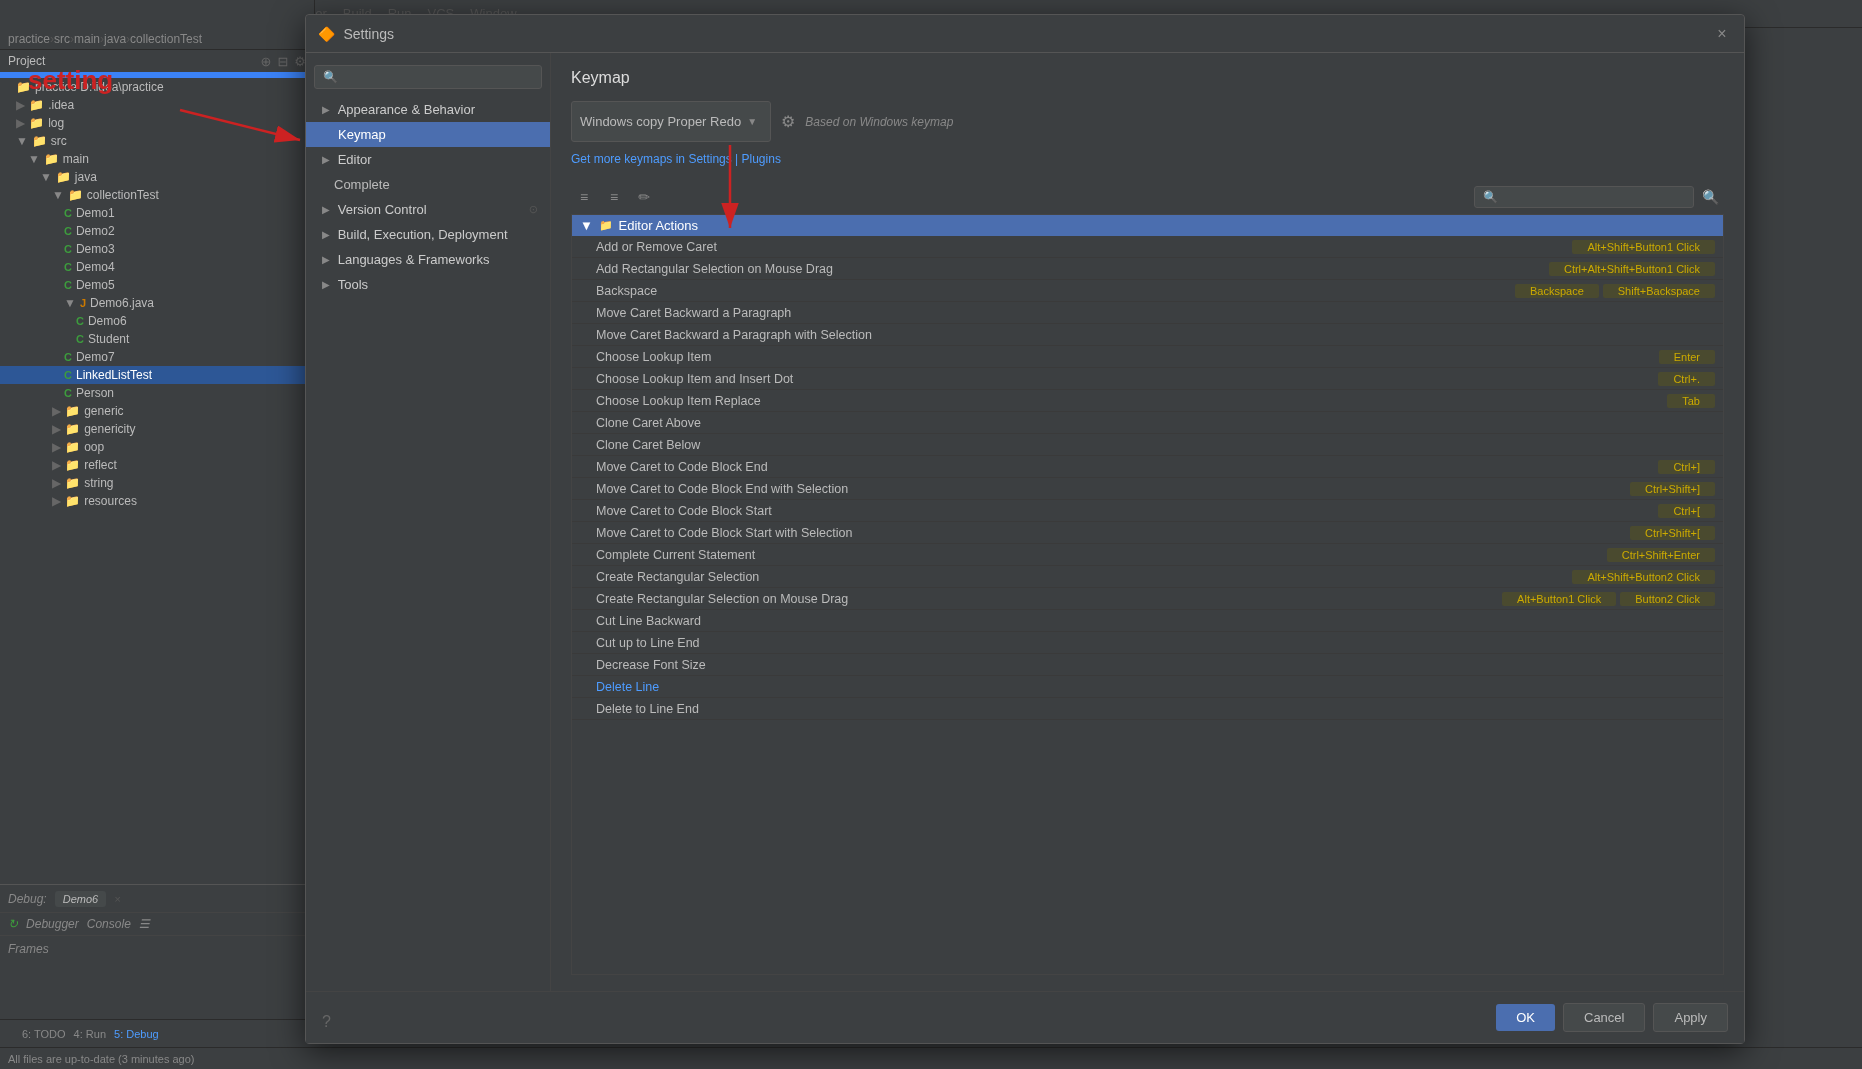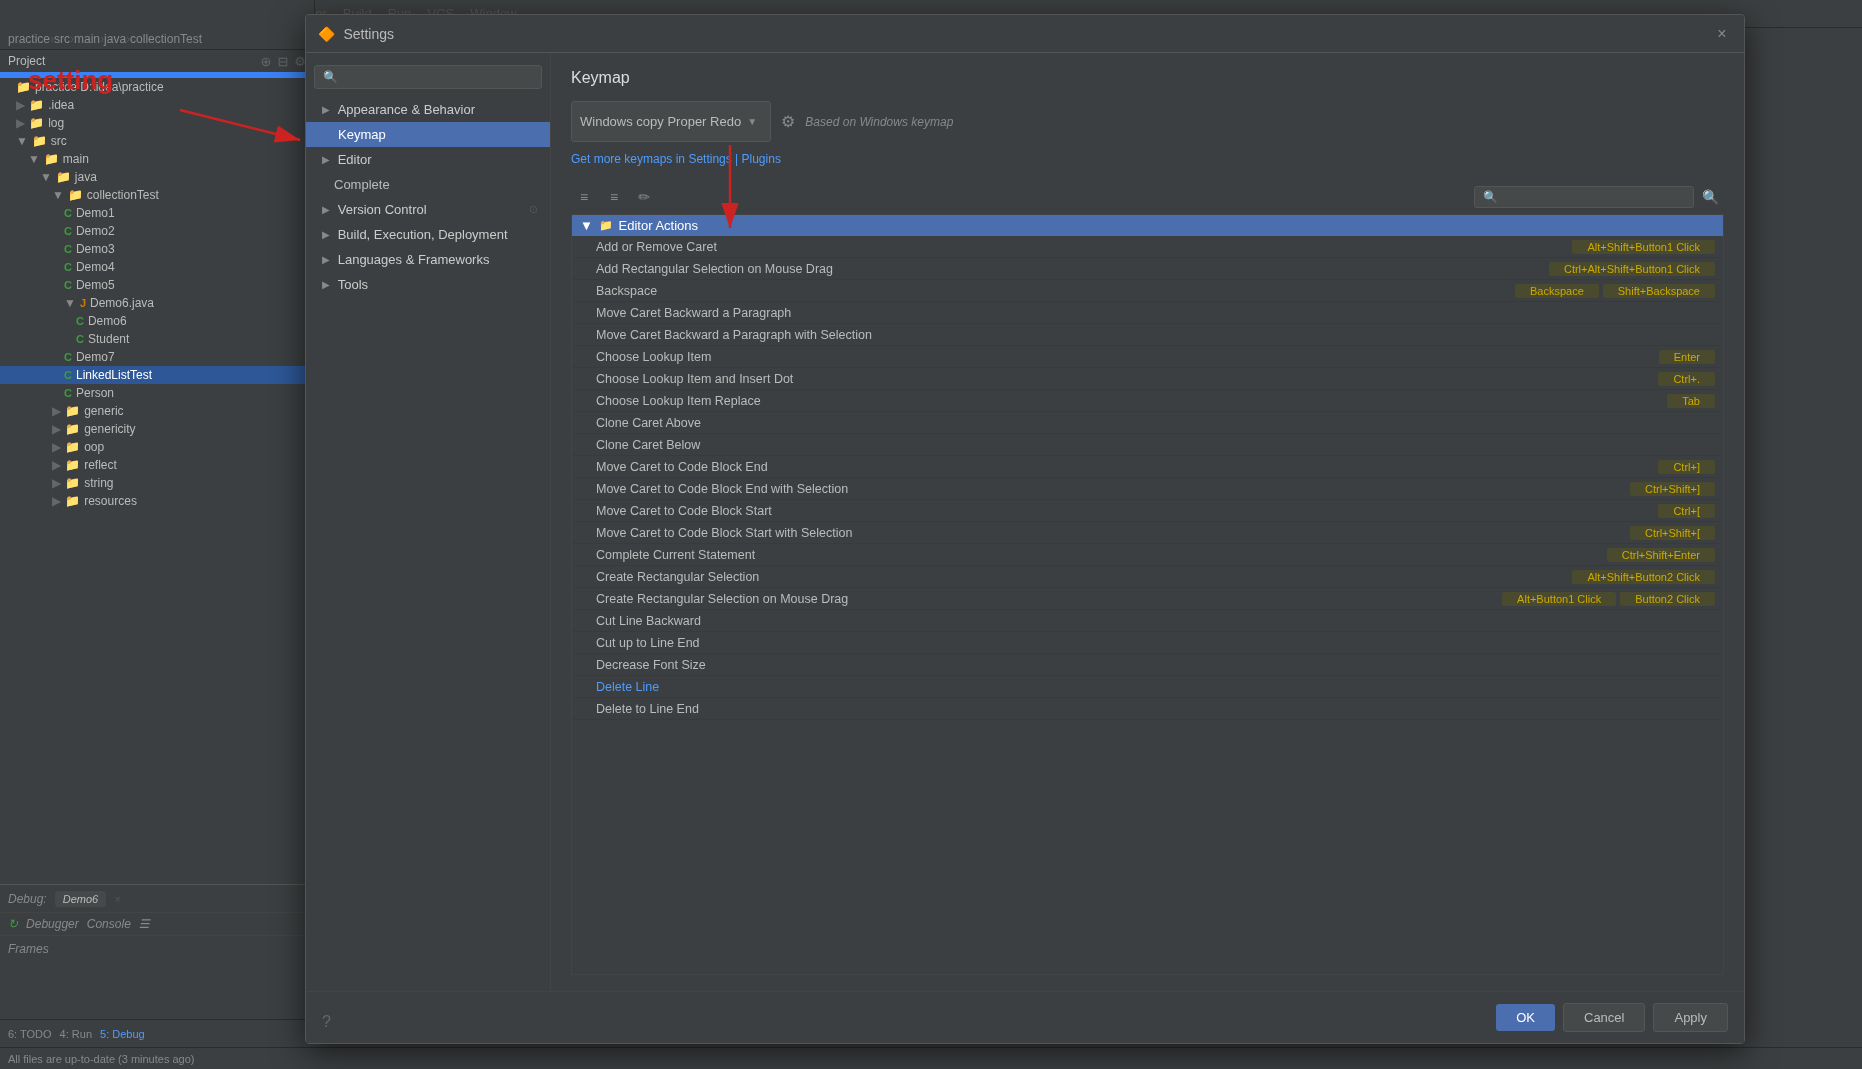--- a/index.html
+++ b/index.html
@@ -567,21 +567,21 @@
     <div style="display:flex;align-items:center;gap:8px;padding:4px 8px;border-bottom:1px solid #444;">
       <span style="color:#3d9c3d;font-size:12px;cursor:pointer;">↻</span>
       <span style="color:#888;font-size:12px;cursor:pointer;">Debugger</span>
       <span style="color:#888;font-size:12px;cursor:pointer;">Console</span>
       <span style="color:#888;font-size:12px;cursor:pointer;">☰</span>
     </div>
     <div style="padding:6px 8px;font-size:12px;color:#888;">Frames</div>
   </div>
 </div>
 
-<div style="position:absolute;bottom:22px;left:0;width:315px;height:28px;background:#3c3f41;border-top:1px solid #2b2b2b;display:flex;align-items:center;padding:0 8px;gap:8px;">
+<div style="position:absolute;bottom:22px;left:0;width:315px;height:28px;background:#3c3f41;border-top:1px solid #2b2b2b;display:flex;align-items:center;padding:0 22px;gap:8px;">
   <span style="color:#888;font-size:11px;cursor:pointer;">6: TODO</span>
   <span style="color:#888;font-size:11px;cursor:pointer;">4: Run</span>
   <span style="color:#4e9cff;font-size:11px;cursor:pointer;">5: Debug</span>
 </div>
 
 <div class="status-bar">
   <span style="color:#888;font-size:11px;">All files are up-to-date (3 minutes ago)</span>
 </div>
 
 <div class="dialog-overlay">

